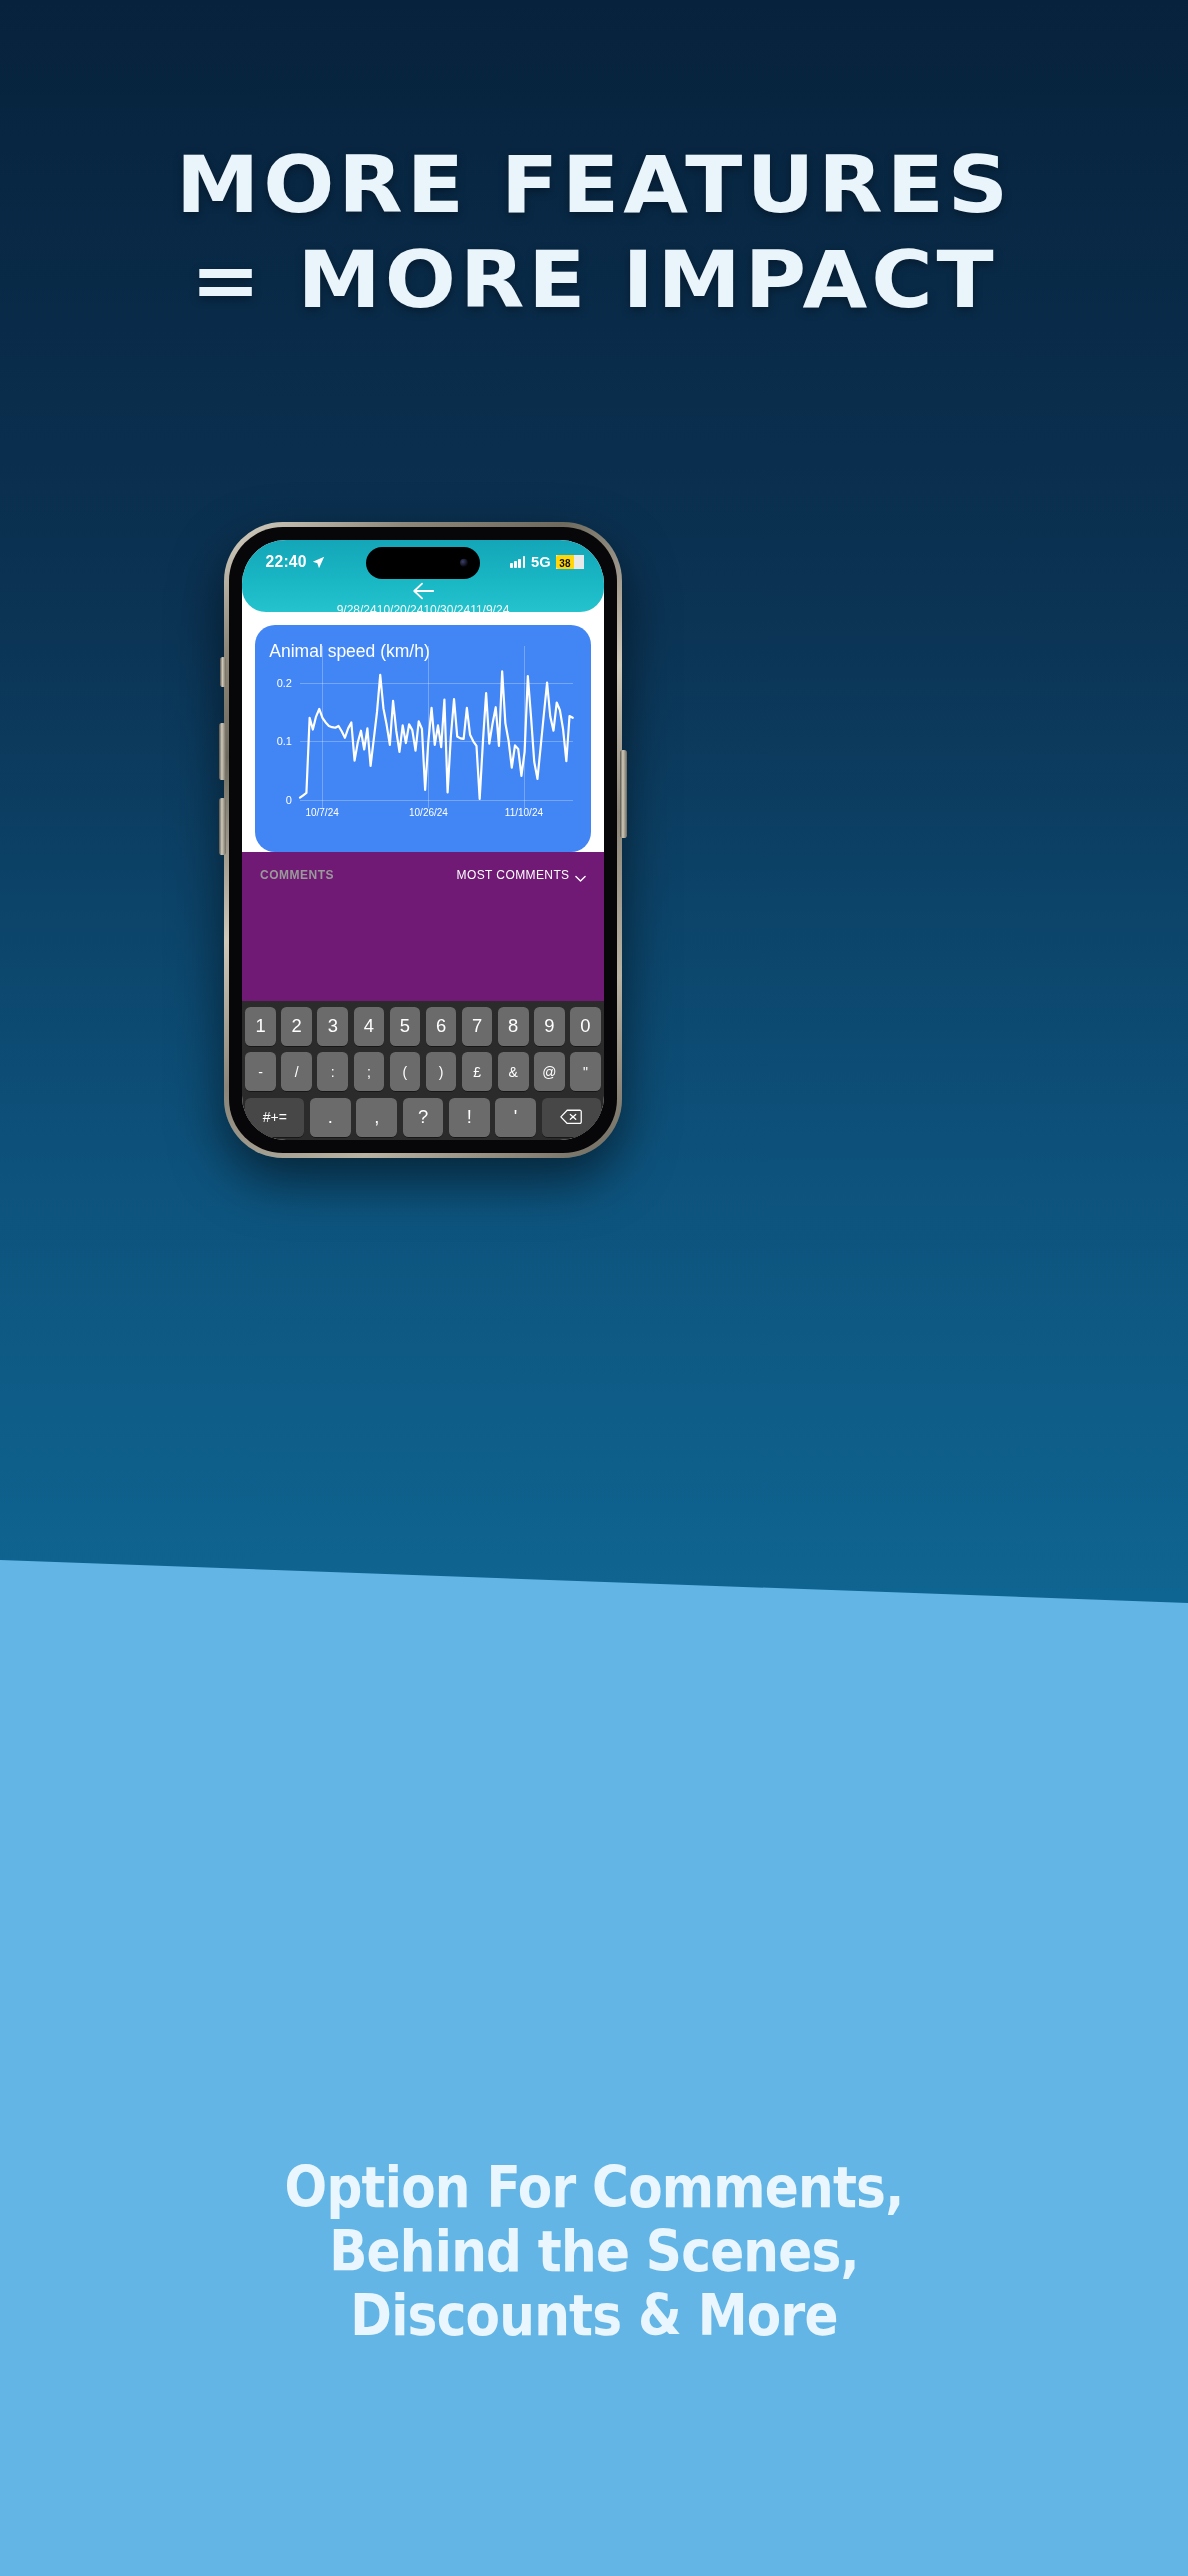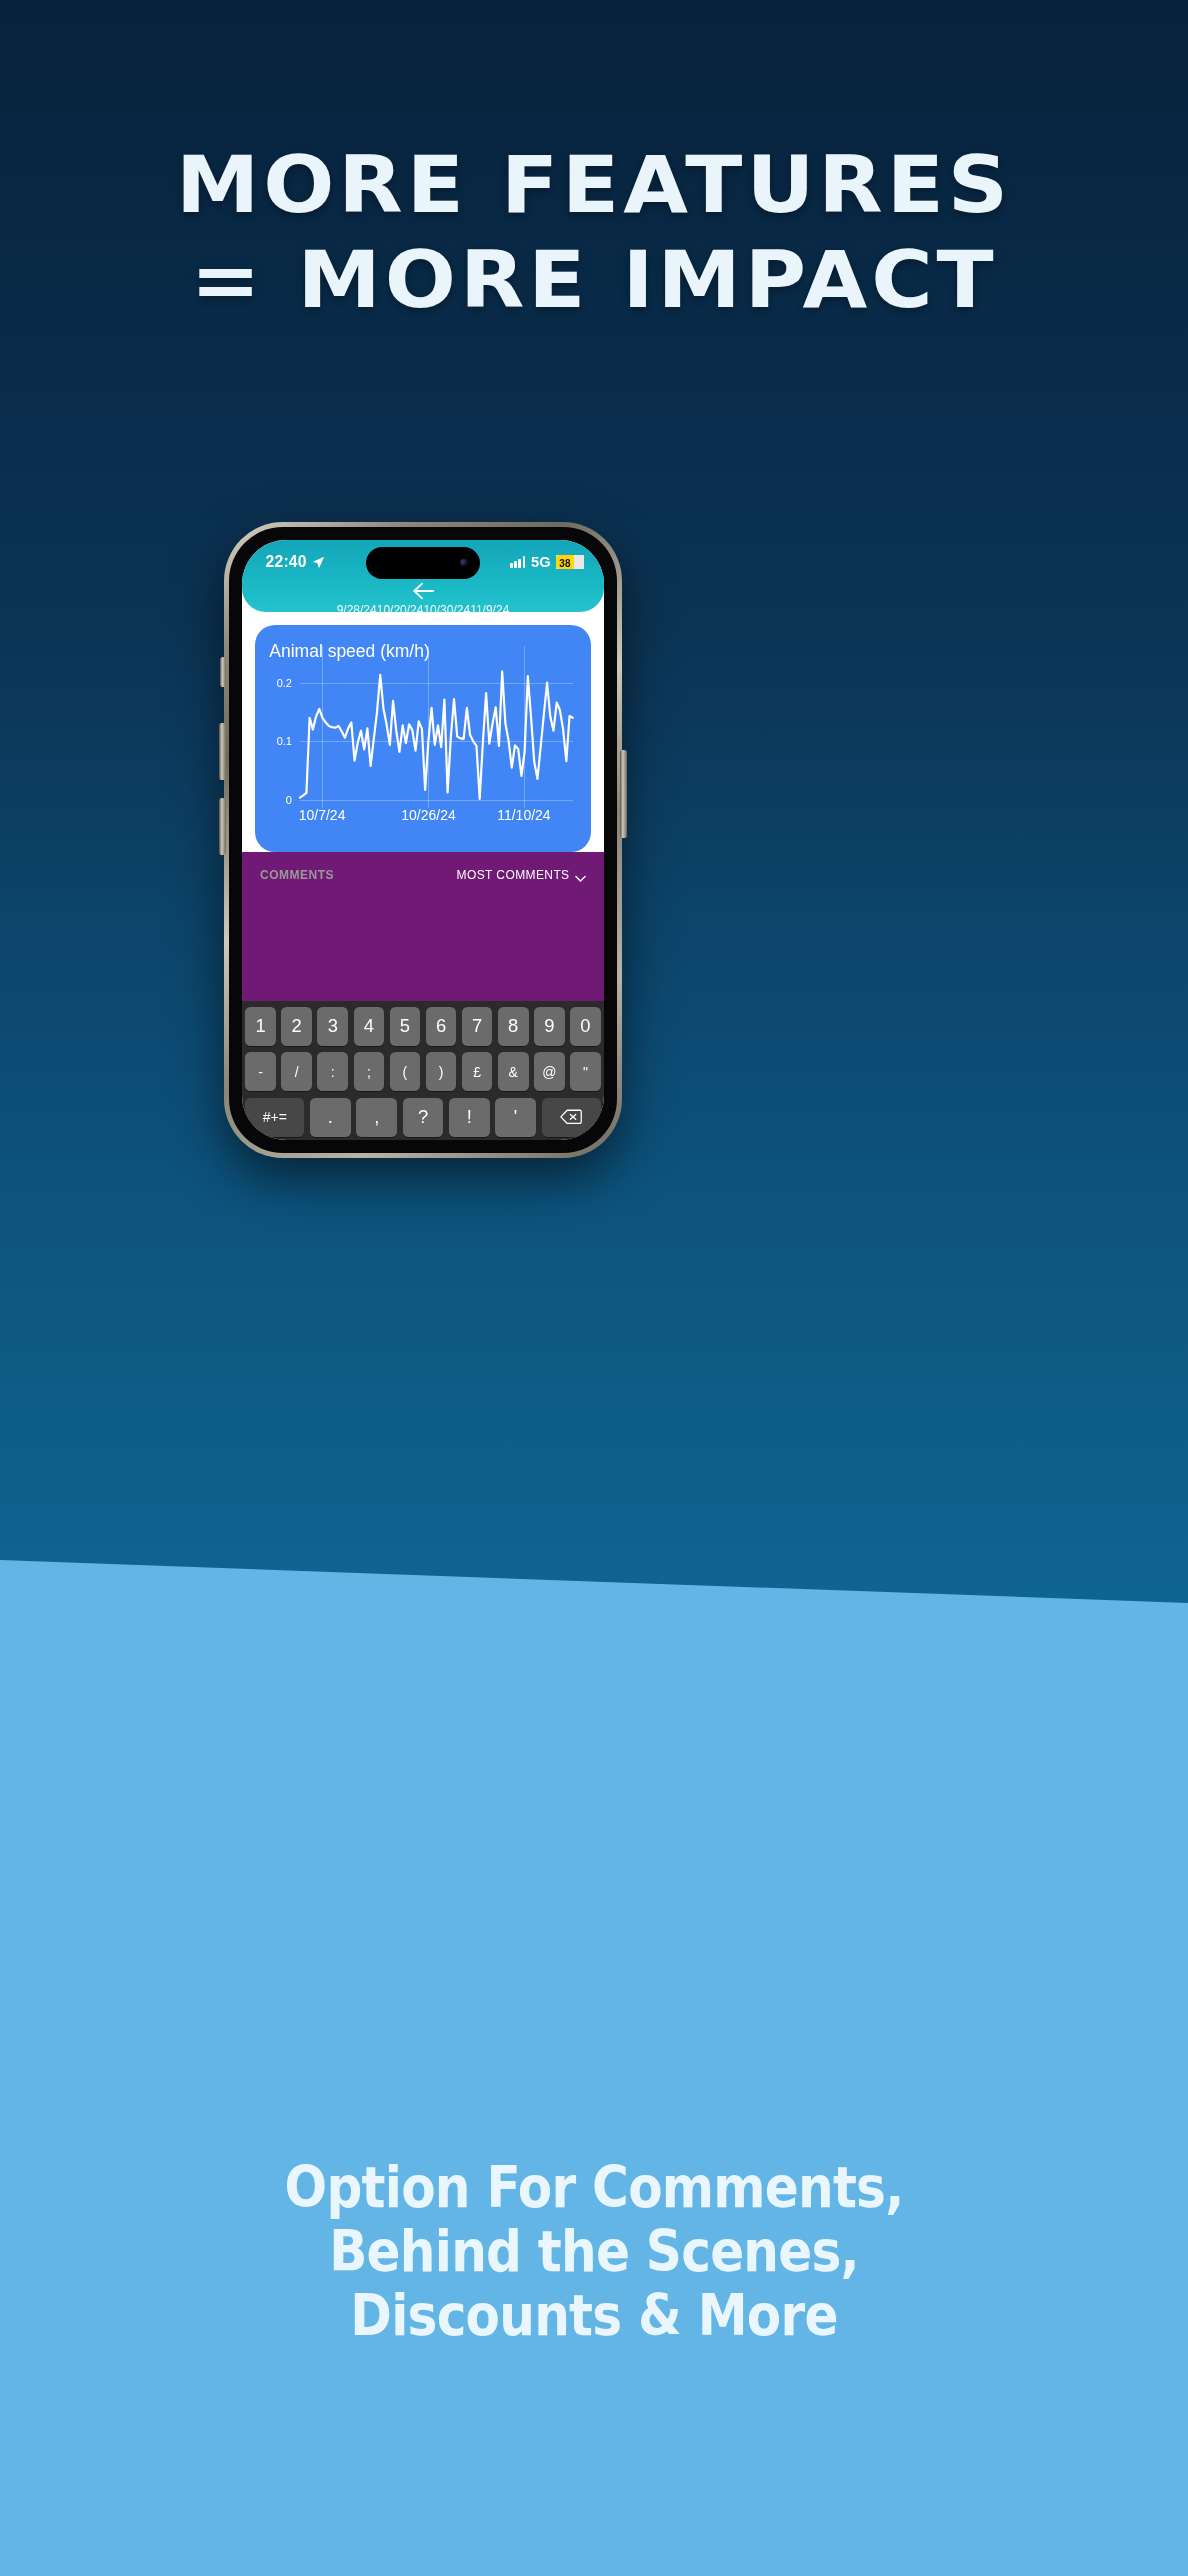--- a/index.html
+++ b/index.html
@@ -173,21 +173,21 @@
   }
   .ylab{
     position:absolute; right:100%; margin-right:8.3px;
     transform:translateY(-50%);
     color:#fff; font-size:11px; white-space:nowrap;
   }
   .plot svg{ position:absolute; inset:0; width:100%; height:100%; overflow:visible; }
   .xaxis{
     position:relative; height:24px;
     margin-left:31px; margin-right:3.7px;
-    color:#fff; font-size:14px;
+    color:#fff; font-size:10px;
   }
   .xaxis span{ position:absolute; top:6.4px; transform:translateX(-50%); white-space:nowrap; }
 
   
   .comments{
     flex:1 1 auto;
     background:#701a75;
     padding:13px 14.7px 0 14.7px;
   }
   .comments-head{

